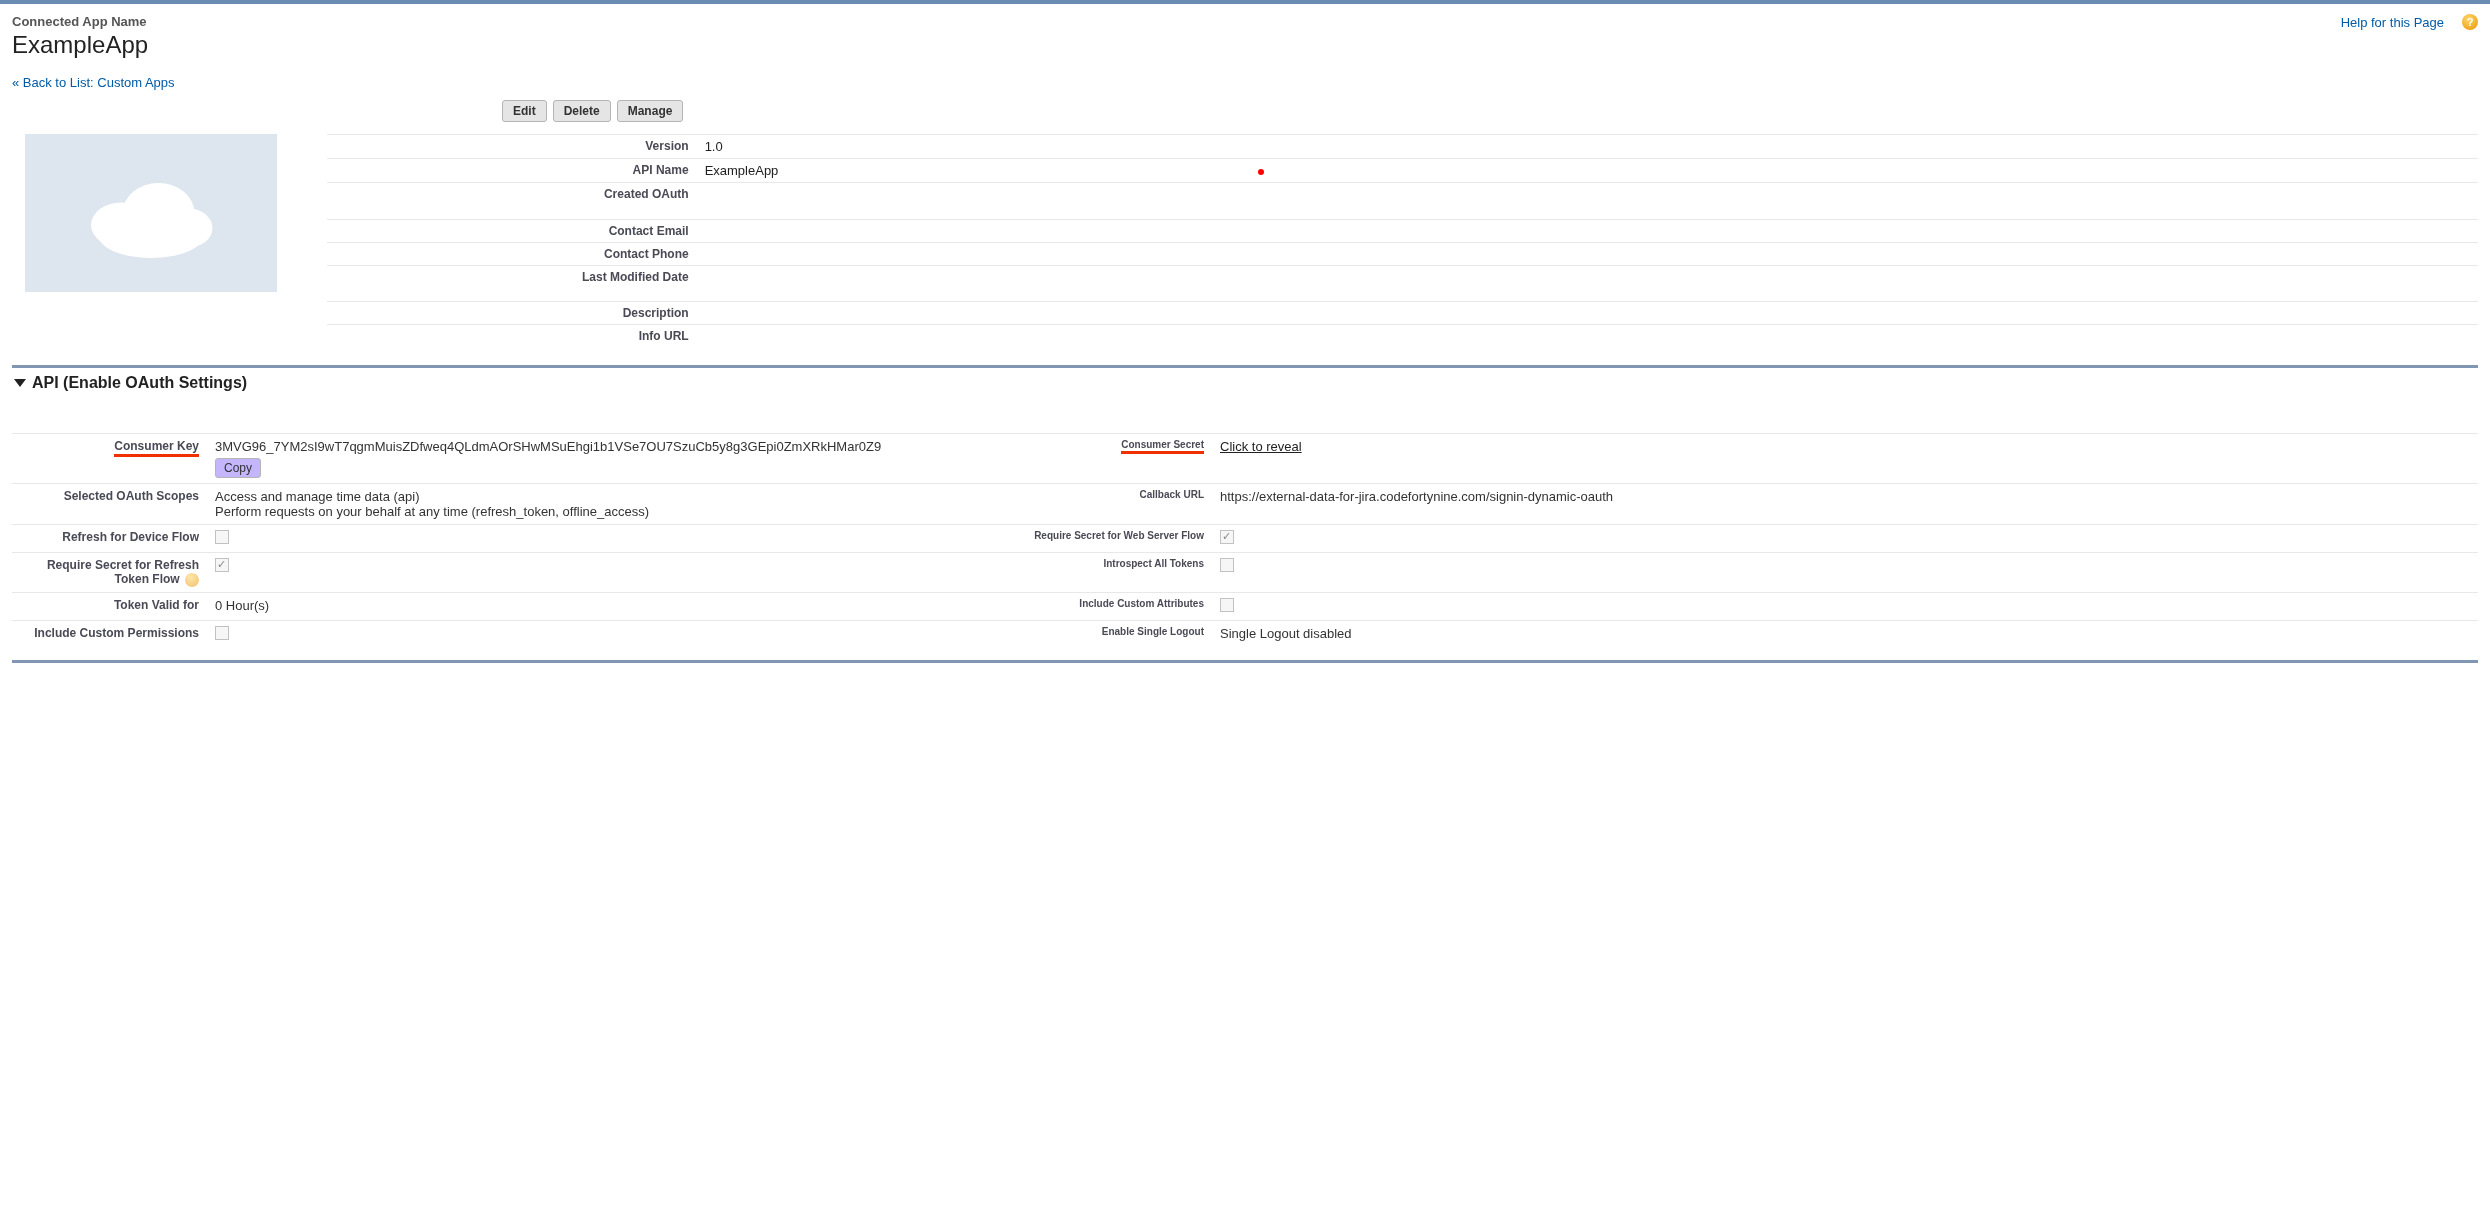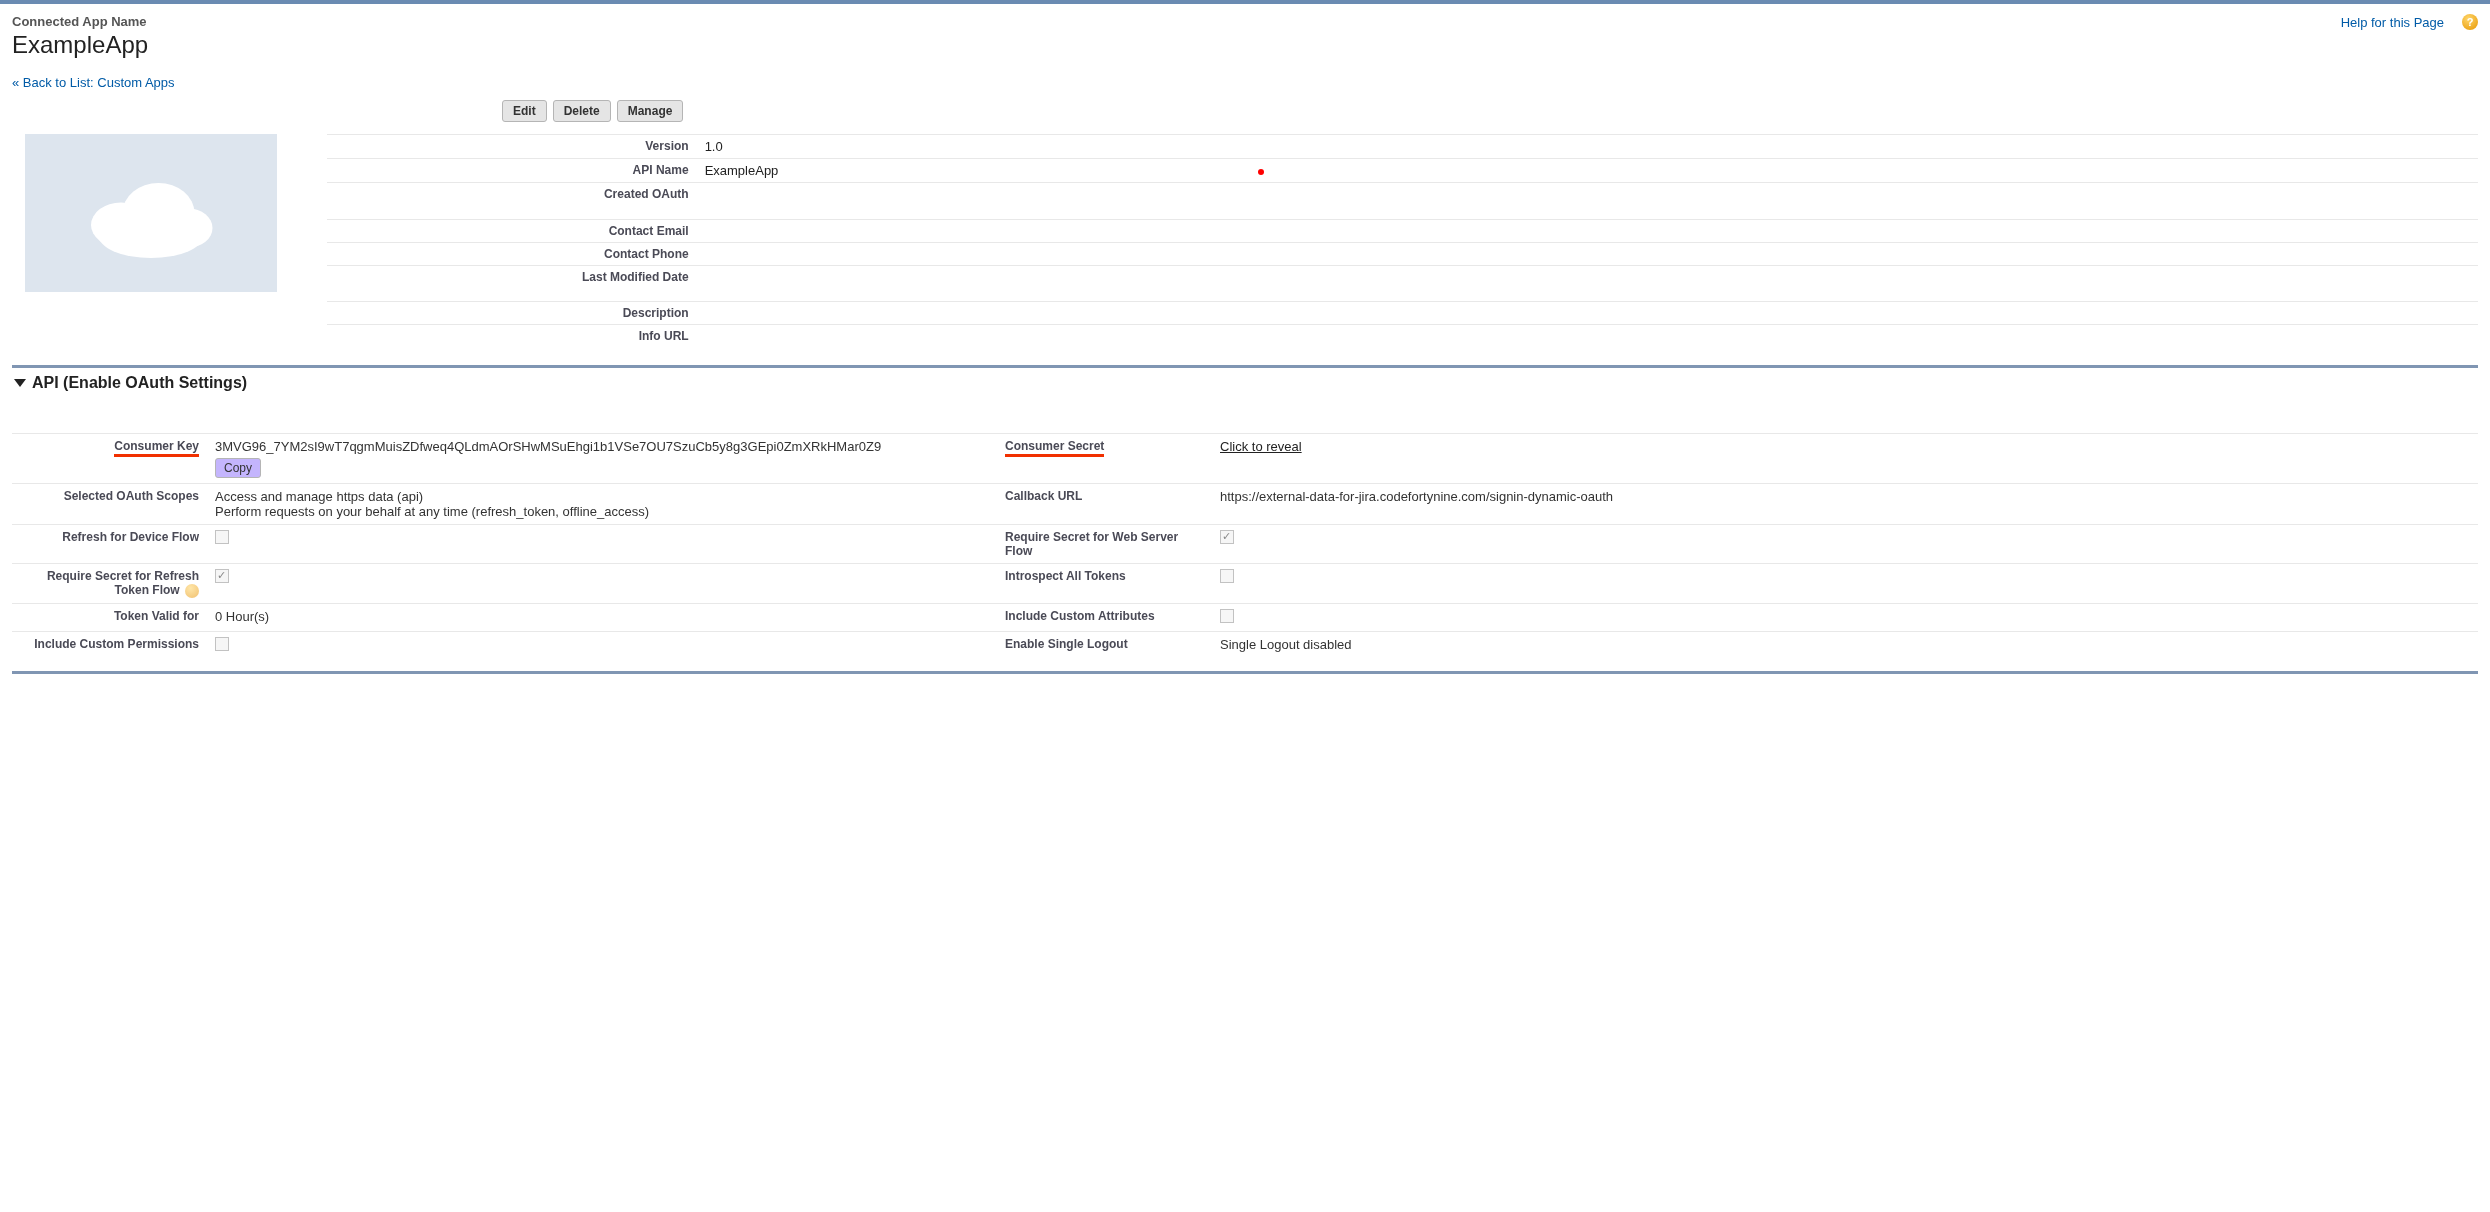--- a/index.html
+++ b/index.html
@@ -161,22 +161,22 @@
     font-size: 13px;
   }
   .api-table .lbl {
     text-align: right;
     font-size: 12px;
     color: #4a4a56;
     font-weight: bold;
     width: 195px;
   }
   .api-table .lbl2 {
-    text-align: left;
-    font-size: 12px;
+    text-align: right;
+    font-size: 10px;
     color: #4a4a56;
     font-weight: bold;
     width: 215px;
   }
   .api-table .val1 { width: 790px; }
   .underline-red {
     border-bottom: 3px solid #f13000;
     padding-bottom: 1px;
   }
   .reveal-link {
@@ -336,21 +336,21 @@
         <button class="small-copy">Copy</button>
       </td>
       <td class="lbl2"><span class="underline-red">Consumer Secret</span></td>
       <td>
         <span class="reveal-link">Click to reveal</span>
       </td>
     </tr>
     <tr>
       <td class="lbl">Selected OAuth Scopes</td>
       <td class="val1">
-        <span>Access and manage https data (api)</span><br>
+        <span>Access and manage time data (api)</span><br>
         <span>Perform requests on your behalf at any time (refresh_token, offline_access)</span>
       </td>
       <td class="lbl2">Callback URL</td>
       <td>https://external-data-for-jira.codefortynine.com/signin-dynamic-oauth</td>
     </tr>
     <tr>
       <td class="lbl">Refresh for Device Flow</td>
       <td class="val1"><span class="checkbox-ro"></span></td>
       <td class="lbl2">Require Secret for Web Server Flow</td>
       <td><span class="checkbox-ro checked"></span></td>

